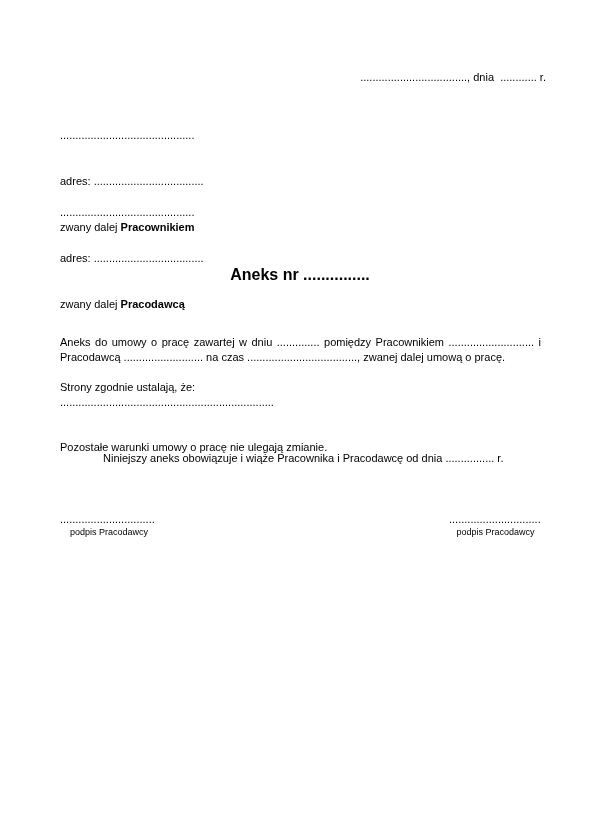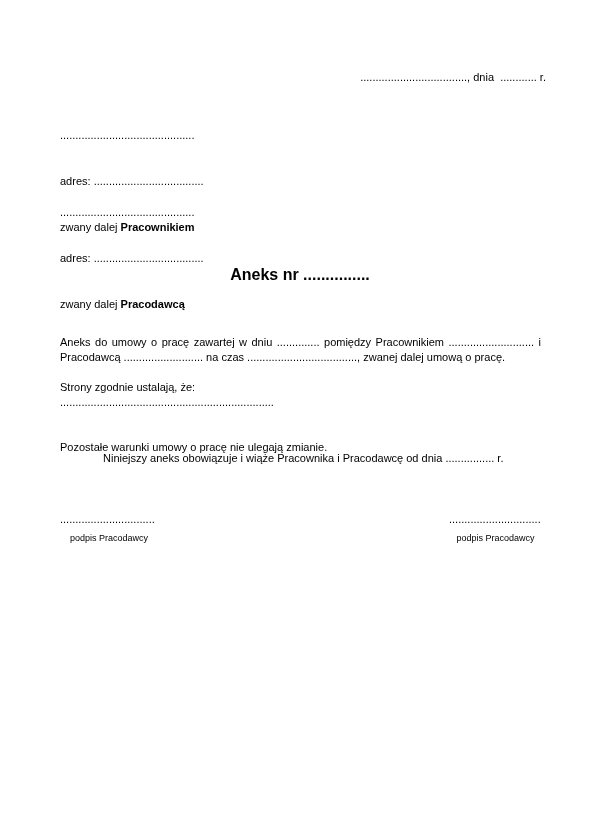--- a/index.html
+++ b/index.html
@@ -81,21 +81,21 @@
     text-align: center;
   }
   .sig-left  { left: 60px;  width: 98px; }
   .sig-right { left: 449px; width: 93px; }
   .sig-dots {
     line-height: 15px;
     text-align: left;
     white-space: pre;
   }
   .sig-label {
-    margin-top: 6px;
+    margin-top: 0;
     font-size: 9px;
     line-height: 11px;
   }
 </style>
 </head>
 <body>
 
 <div class="page">
 
   <div class="date-line">..................................., dnia  ............ r.</div>

